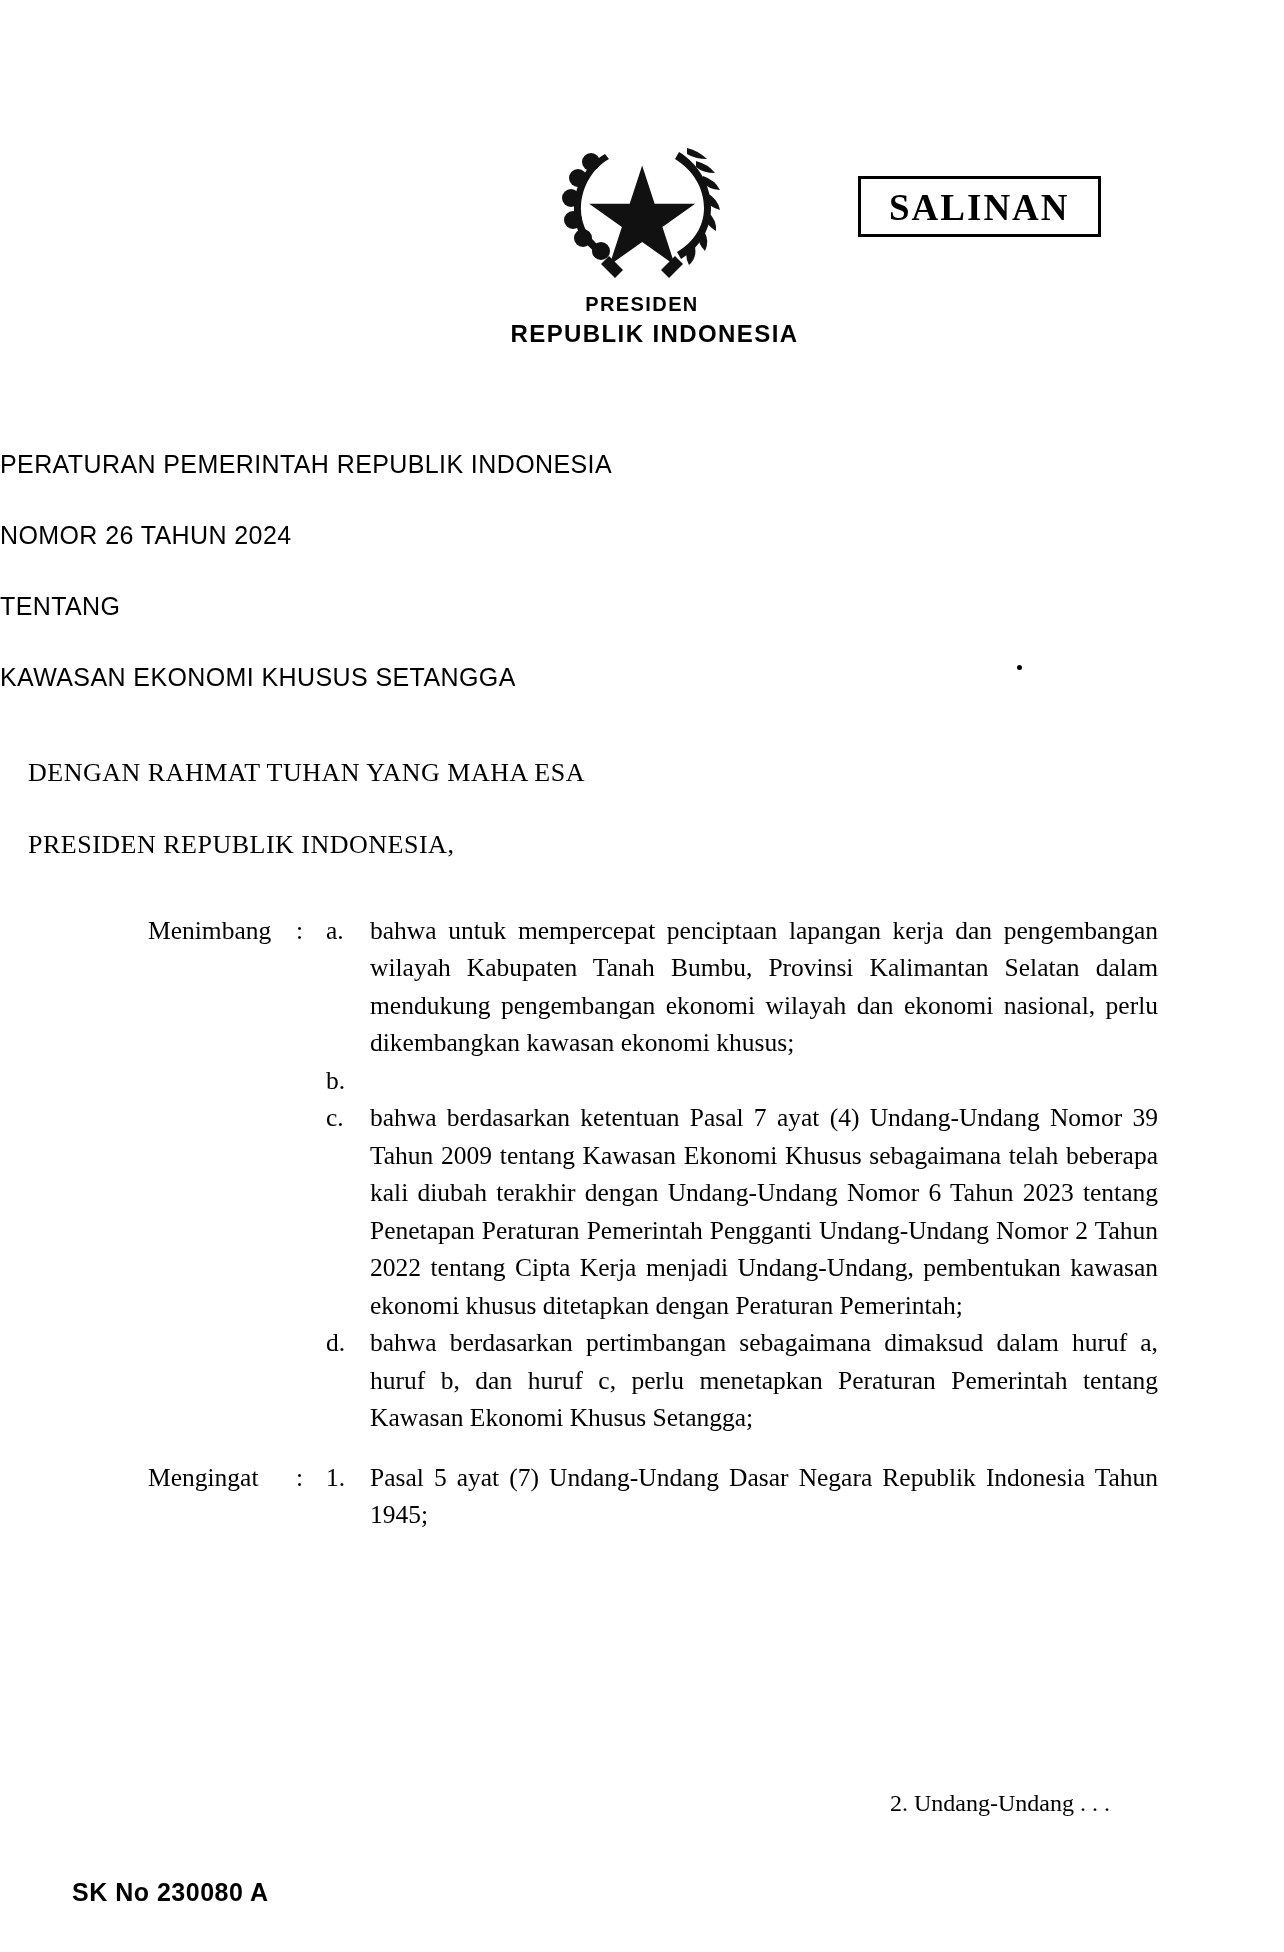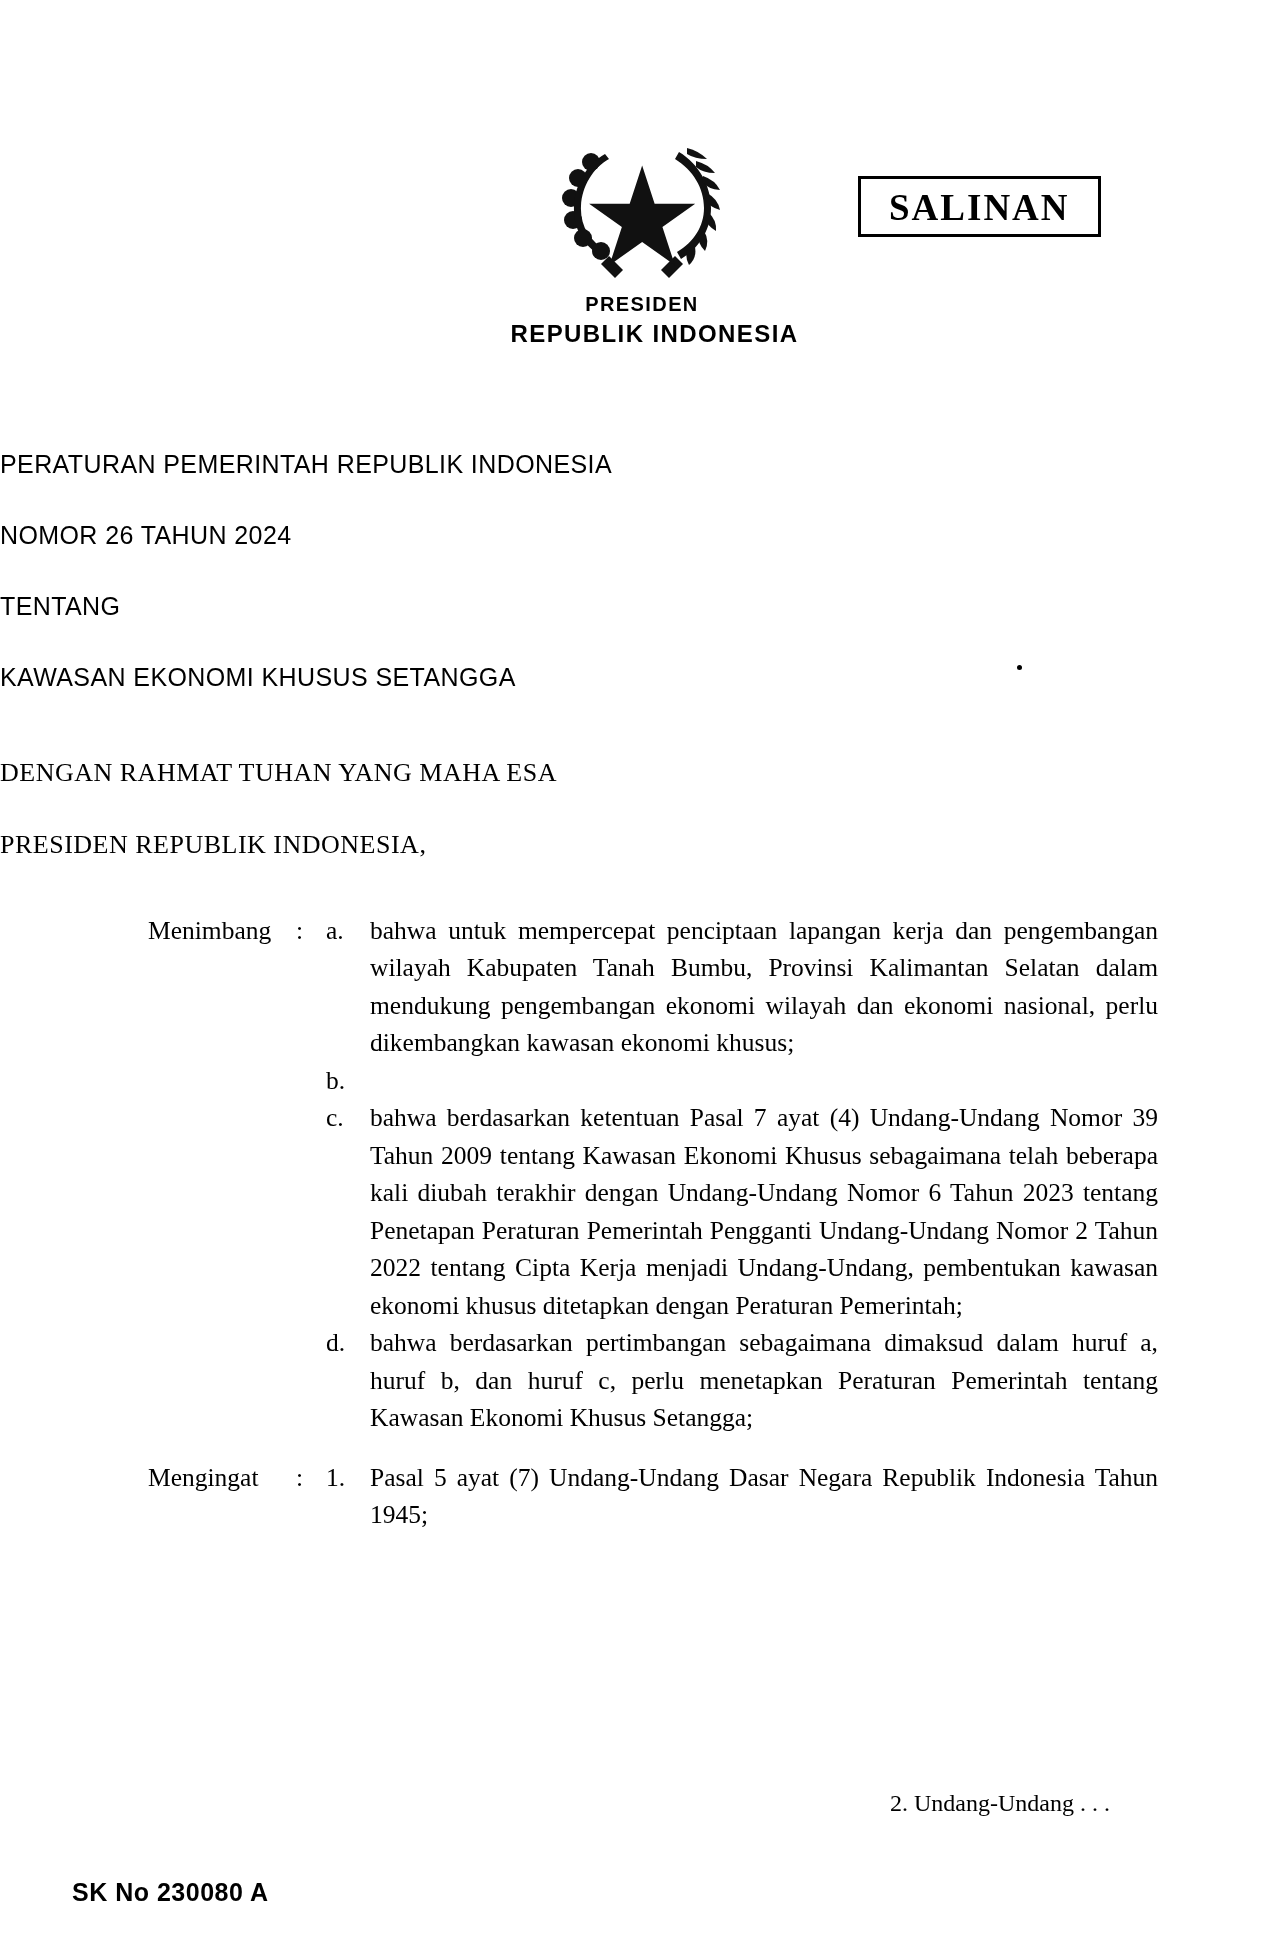--- a/index.html
+++ b/index.html
@@ -78,20 +78,21 @@
   }
   .title-line {
     font-size: 25px;
     letter-spacing: 0.4px;
     margin-bottom: 42px;
   }
   .subtitle-serif {
     font-family: "Liberation Serif", serif;
     font-size: 26px;
     letter-spacing: 0.5px;
+    padding-left: 28px;
   }
   .dot-mark {
     position: absolute;
     top: 665px;
     left: 1017px;
     width: 5px;
     height: 5px;
     background: #000;
     border-radius: 50%;
   }

